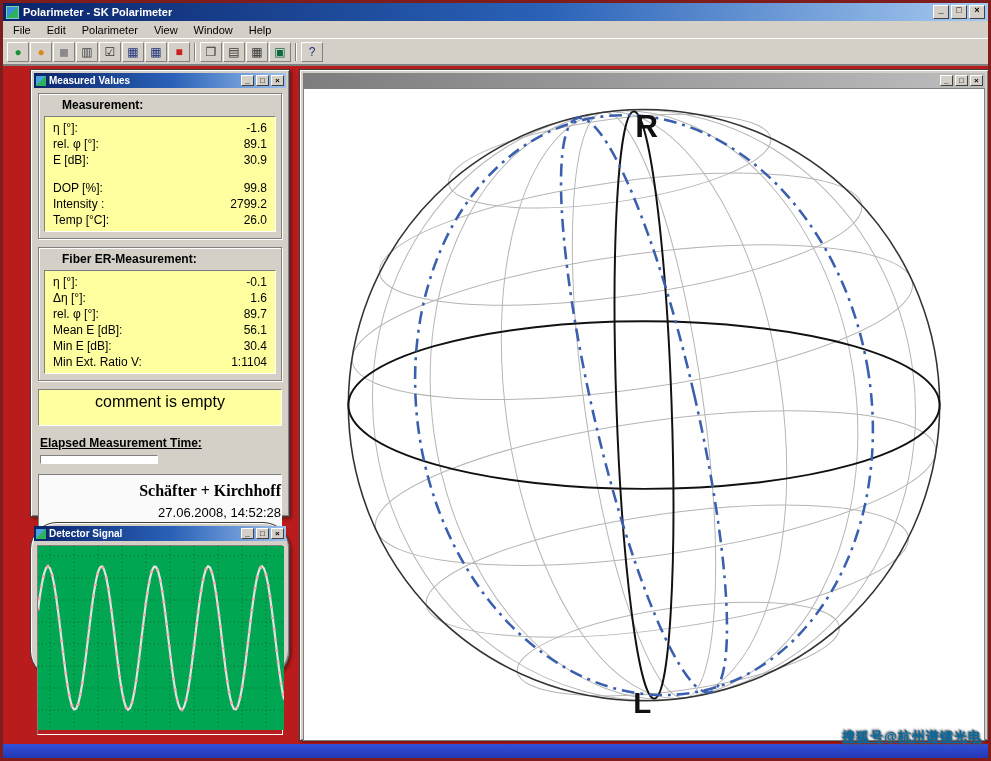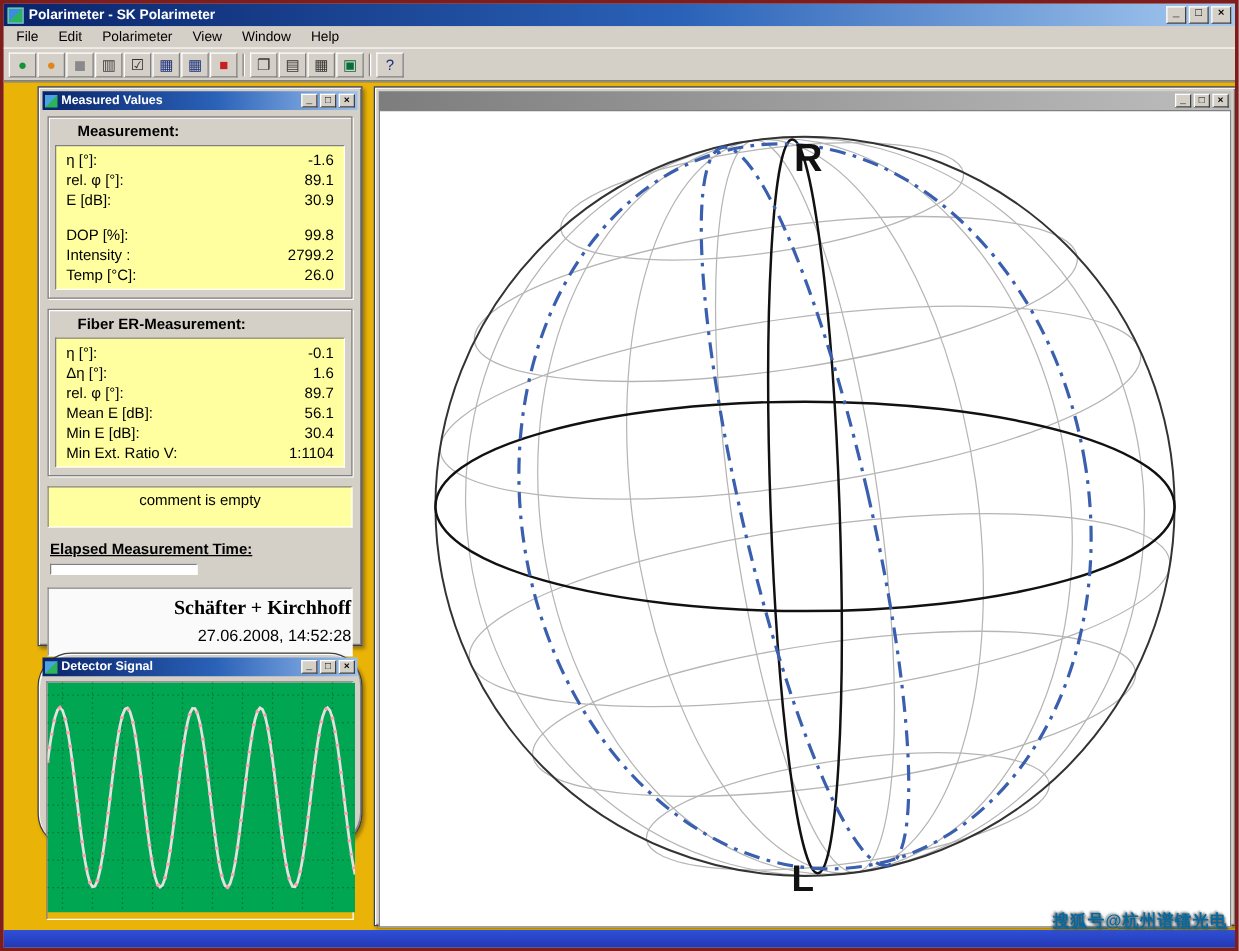--- a/index.html
+++ b/index.html
@@ -28,21 +28,21 @@
 
   .toolbar { height: 26px; display: flex; align-items: center; gap: 1px;
     padding: 2px 4px; background: #d4d0c8; border-bottom: 1px solid #808080; }
   .tool-btn { width: 22px; height: 20px; display: flex; align-items: center; justify-content: center;
     background: #d4d0c8; border: 1px solid; border-color: #fff #808080 #808080 #fff;
     font-size: 12px; line-height: 1; cursor: default; }
   .tool-sep { width: 2px; height: 18px; border-left: 1px solid #808080; border-right: 1px solid #fff; margin: 0 3px; }
 
   
   .mdi { position: absolute; left: 0; top: 62px; right: 0; bottom: 14px;
-    background: #eab308; overflow: hidden; border-top: 1px solid #808080; }
+    background: #b91c1c; overflow: hidden; border-top: 1px solid #808080; }
 
   .win { position: absolute; background: #d4d0c8; padding: 3px;
     border: 1px solid #404040;
     box-shadow: inset 1px 1px 0 #fff, inset -1px -1px 0 #808080, 2px 2px 3px rgba(0,0,0,.35); }
   .win-titlebar { height: 15px; display: flex; align-items: center; gap: 3px; padding: 0 2px;
     background: linear-gradient(to right,#0a246a,#2a62b8 55%,#9cc0ee);
     color: #fff; font-size: 10px; font-weight: bold; }
   .win-titlebar.inactive { background: linear-gradient(to right,#7d7d7d,#bdbdbd); }
   .win-icon { width: 10px; height: 10px; flex: 0 0 10px;
     background: linear-gradient(135deg,#4aa3e0 50%,#2bb45a 50%); }
@@ -51,21 +51,21 @@
   
   .mv-body { padding: 5px 4px 4px; }
   .group { border: 1px solid #808080; box-shadow: 1px 1px 0 #fff, inset 1px 1px 0 #fff;
     padding: 4px 5px 6px; margin-bottom: 8px; background: #d4d0c8; }
   .group-heading { font-weight: bold; font-size: 12px; margin: 0 0 4px 18px; color: #000; }
   .yellow { background: #ffffa0; border: 1px solid; border-color: #808080 #fff #fff #808080;
     padding: 3px 4px; }
   .vrow { display: flex; justify-content: space-between; font-size: 12px; line-height: 16px; padding: 0 4px; }
   .vgap { height: 12px; }
   .comment-box { background: #ffffa0; border: 1px solid; border-color: #808080 #fff #fff #808080;
-    text-align: center; font-size: 12px; padding: 3px 0 14px; margin: 2px 0 10px; }
+    text-align: center; font-size: 16px; padding: 3px 0 14px; margin: 2px 0 10px; }
   .elapsed-label { font-weight: bold; font-size: 12px; text-decoration: underline; margin: 2px 2px 5px; }
   .progress { width: 118px; height: 9px; background: #fff; margin-left: 2px;
     border: 1px solid; border-color: #808080 #fff #fff #808080; }
   .brand-box { margin-top: 10px; background: #fafafa; text-align: right; padding: 7px 0 8px;
     border: 1px solid; border-color: #808080 #fff #fff #808080; }
   .brand-name { font-family: "Liberation Serif", serif; font-weight: bold; font-size: 16px; color: #000; }
   .brand-date { font-size: 13px; margin-top: 5px; color: #000; }
 
   
   .ds-body { padding: 4px 3px 3px; }

